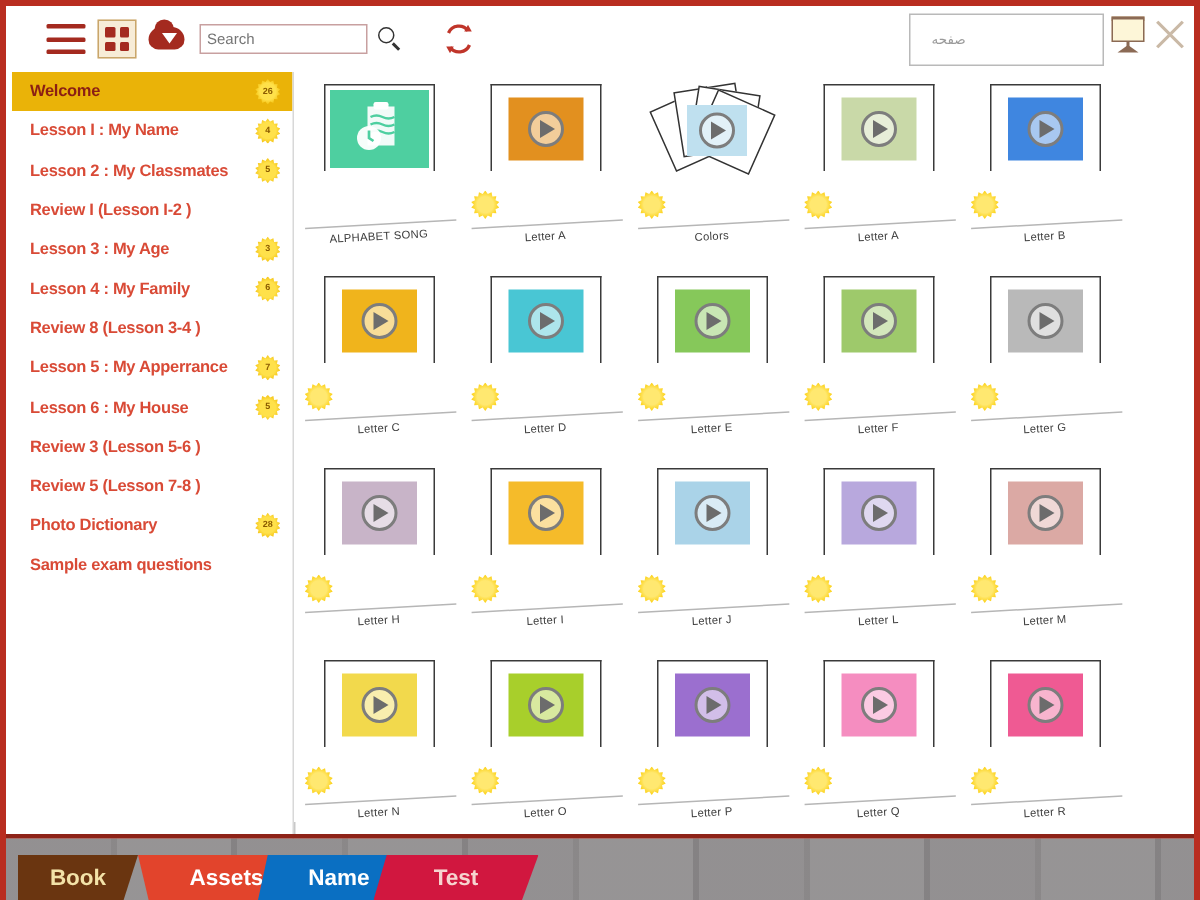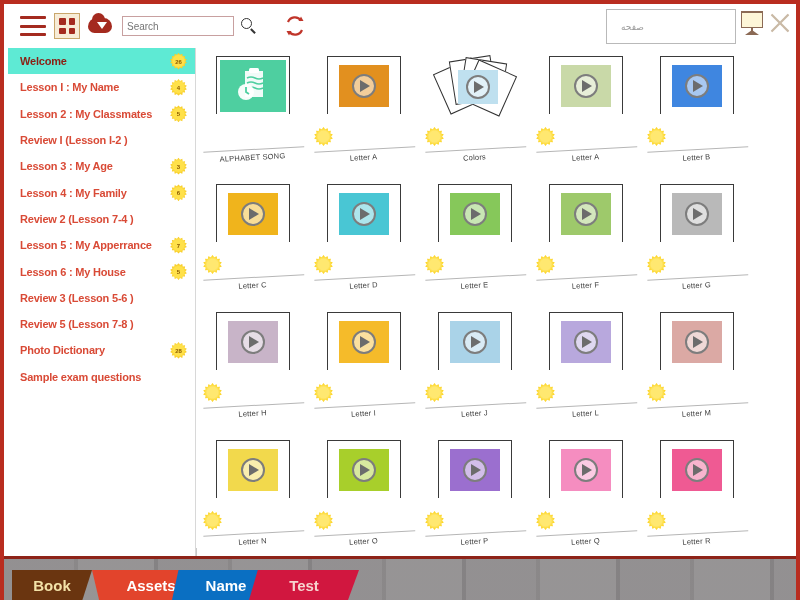--- a/index.html
+++ b/index.html
@@ -17,21 +17,21 @@
     border-bottom: none;
     overflow: hidden;
   }
 
   
   #header {
     position: absolute; left: 0; top: 0;
     width: 792px; height: 44px;
     background: #ffffff;
     display: flex; align-items: center;
-    padding: 0 12px;
+    padding: 0 23px;
   }
   .hdr-btn { background: none; border: none; cursor: pointer; padding: 0; }
 
   #hamburger { width: 26px; height: 20px; margin-left: 4px;
     display: flex; flex-direction: column; justify-content: space-between; }
   #hamburger i { display: block; height: 3px; background: #a42a1f; border-radius: 1px; }
 
   #grid-icon {
     width: 26px; height: 26px; margin-left: 8px;
     background: #f7ecd7; border: 1px solid #c9a66b;
@@ -126,21 +126,21 @@
     display: flex; align-items: center;
     padding-left: 12px; padding-right: 6px;
     cursor: pointer;
   }
   .side-item .lbl {
     font-family: "Liberation Sans", sans-serif;
     font-size: 11px; font-weight: bold;
     color: #d94a36; white-space: nowrap;
     letter-spacing: -0.2px;
   }
-  .side-item.active { background: #5eead4; }
+  .side-item.active { background: #eab308; }
   .side-item.active .lbl { color: #8b1f14; }
   .side-item.rtl .lbl {
     direction: rtl; font-family: "DejaVu Sans", sans-serif; font-size: 12px;
     margin-left: 18px;
   }
   .badge {
     position: absolute; right: 8px; top: 50%;
     transform: translateY(-50%);
     width: 17px; height: 17px;
     display: flex; align-items: center; justify-content: center;
@@ -349,21 +349,21 @@
       </div>
       <div class="side-item">
         <span class="lbl">Lesson 3 : My Age</span>
         <span class="badge">3</span>
       </div>
       <div class="side-item">
         <span class="lbl">Lesson 4 : My Family</span>
         <span class="badge">6</span>
       </div>
       <div class="side-item">
-        <span class="lbl">Review 2 (Lesson 7-4 )</span>
+        <span class="lbl">Review 8 (Lesson 3-4 )</span>
       </div>
       <div class="side-item">
         <span class="lbl">Lesson 5 : My Apperrance</span>
         <span class="badge">7</span>
       </div>
       <div class="side-item">
         <span class="lbl">Lesson 6 : My House</span>
         <span class="badge">5</span>
       </div>
       <div class="side-item">

